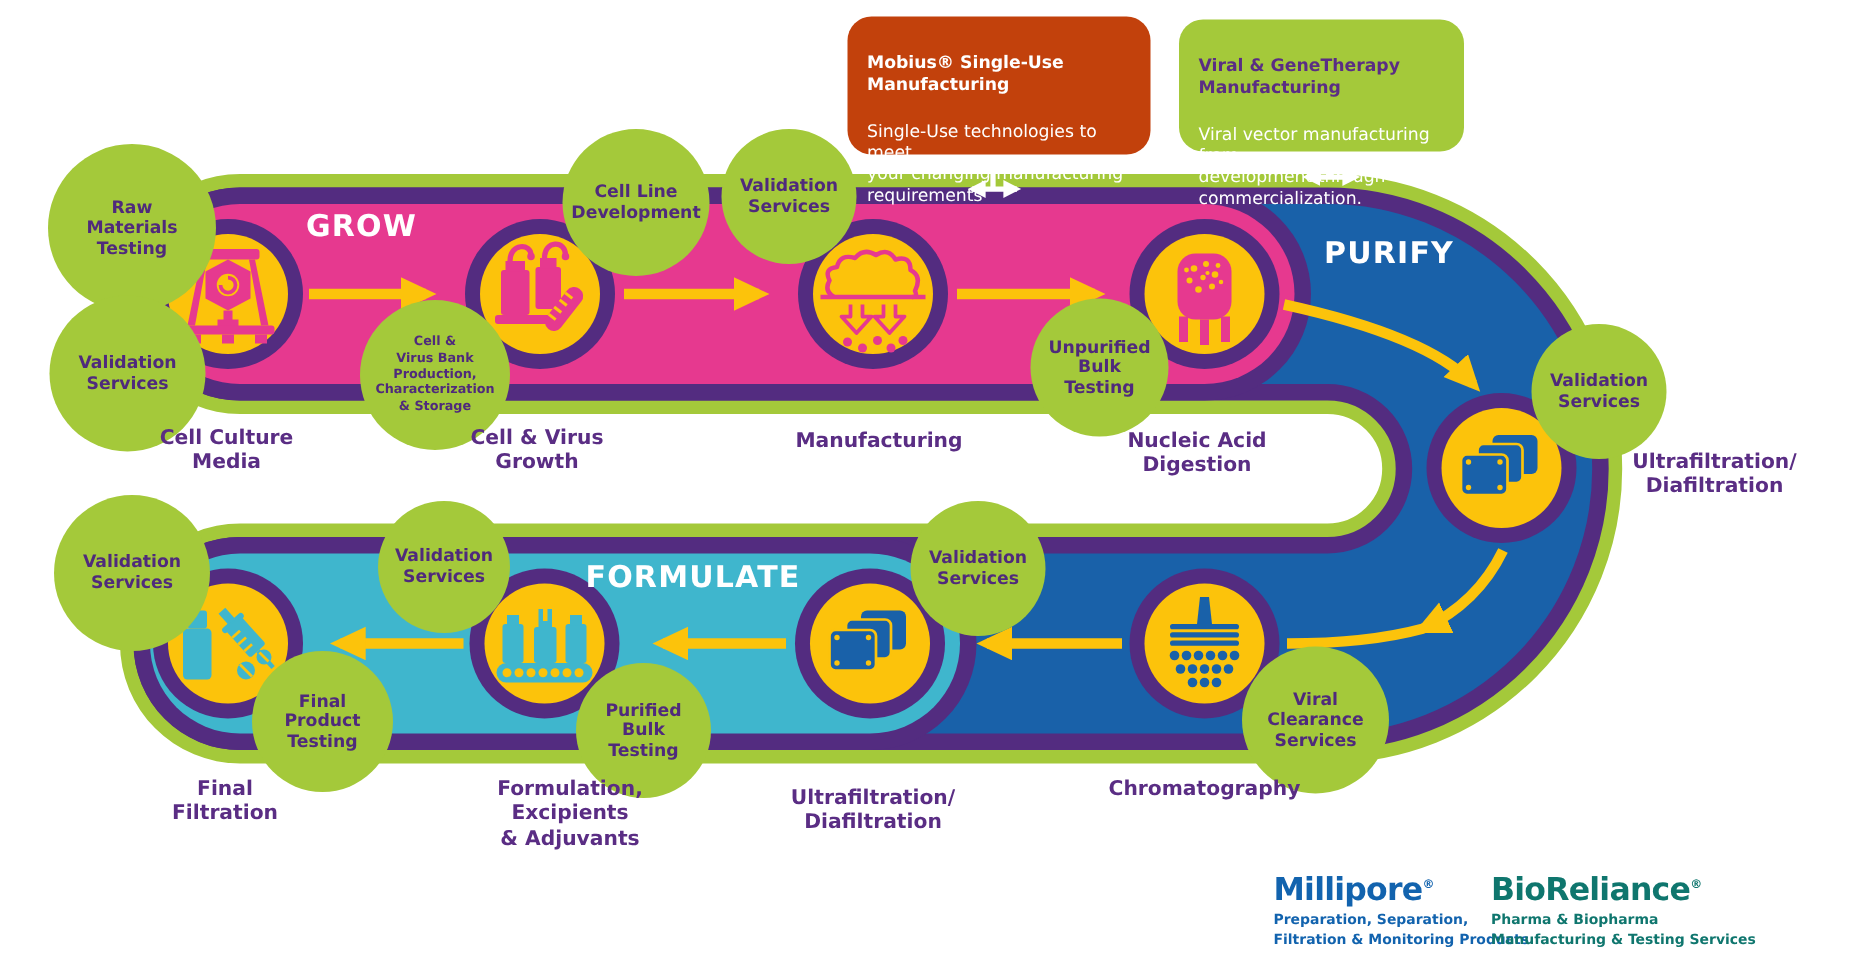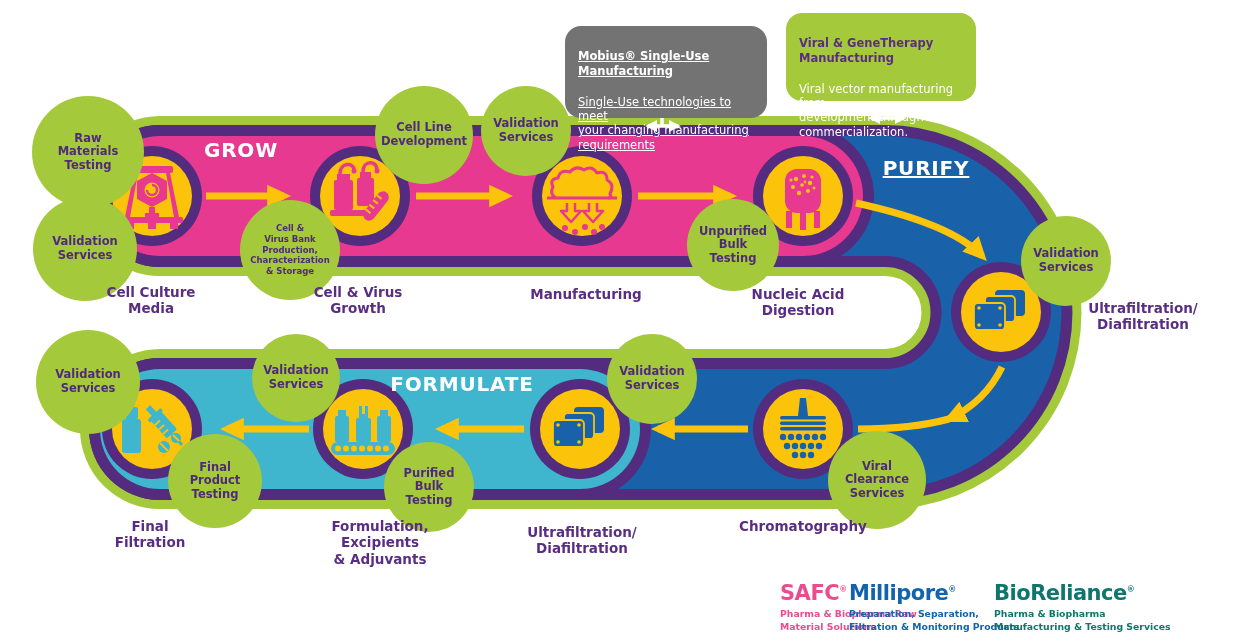--- a/index.html
+++ b/index.html
@@ -21,21 +21,21 @@
   }
   .stage-label{
     position:absolute;color:#ffffff;font-weight:bold;font-size:20px;letter-spacing:.8px;
     transform:translate(-50%,-50%);white-space:nowrap;
   }
   .callout{
     position:absolute;border-radius:16px;padding:9px 13px;font-size:11.5px;line-height:1.25;
     white-space:pre-line;box-sizing:border-box;
   }
   .callout .title{font-weight:bold;margin-bottom:2px;}
-  #callout-mobius{left:565px;top:26px;width:202px;height:92px;background:#737373;color:#fff;text-decoration:underline;}
+  #callout-mobius{left:565px;top:11px;width:202px;height:92px;background:#c2410c;color:#fff;}
   #callout-viral{left:786px;top:13px;width:190px;height:88px;background:#a4c93a;color:#fff;}
   #callout-viral .title{color:#5a2d84;}
   .logo{position:absolute;top:583px;}
   .logo .name{font-size:21px;font-weight:bold;letter-spacing:-0.5px;line-height:1;}
   .logo .name sup{font-size:8px;}
   .logo .tag{font-size:9.3px;font-weight:bold;margin-top:4px;line-height:1.35;white-space:pre-line;}
   #logo-safc{left:780px;color:#ea4d8f;}
   #logo-millipore{left:849px;color:#1263ae;}
   #logo-bioreliance{left:994px;color:#0f766e;}
 </style>
@@ -293,21 +293,21 @@
   <div class="bubble" style="left:429px;top:487px;width:90px;height:90px;">Purified
 Bulk
 Testing</div>
   <div class="bubble" style="left:88px;top:382px;width:104px;height:104px;">Validation
 Services</div>
   <div class="bubble" style="left:215px;top:481px;width:94px;height:94px;">Final
 Product
 Testing</div>
 
   <div class="stage-label" style="left:241px;top:150px;">GROW</div>
-  <div class="stage-label" style="left:926px;top:168px;text-decoration:underline;">PURIFY</div>
+  <div class="stage-label" style="left:926px;top:168px;">PURIFY</div>
   <div class="stage-label" style="left:462px;top:384px;">FORMULATE</div>
 
   <div class="step-label" style="left:358px;top:284px;">Cell &amp; Virus
 Growth</div>
   <div class="step-label" style="left:151px;top:284px;">Cell Culture
 Media</div>
   <div class="step-label" style="left:586px;top:286px;">Manufacturing</div>
   <div class="step-label" style="left:798px;top:286px;">Nucleic Acid
 Digestion</div>
   <div class="step-label" style="left:1143px;top:300px;">Ultrafiltration/
@@ -329,25 +329,20 @@
 requirements</div>
   </div>
   <div class="callout" id="callout-viral">
     <div class="title">Viral &amp; GeneTherapy
 Manufacturing</div>
     <div class="body">Viral vector manufacturing from
 development through
 commercialization.</div>
   </div>
 
-  <div class="logo" id="logo-safc">
-    <div class="name"><span>SAFC</span><sup>®</sup></div>
-    <div class="tag">Pharma &amp; Biopharma Raw
-Material Solutions</div>
-  </div>
   <div class="logo" id="logo-millipore">
     <div class="name"><span>Millipore</span><sup>®</sup></div>
     <div class="tag">Preparation, Separation,
 Filtration &amp; Monitoring Products</div>
   </div>
   <div class="logo" id="logo-bioreliance">
     <div class="name"><span>BioReliance</span><sup>®</sup></div>
     <div class="tag">Pharma &amp; Biopharma
 Manufacturing &amp; Testing Services</div>
   </div>

